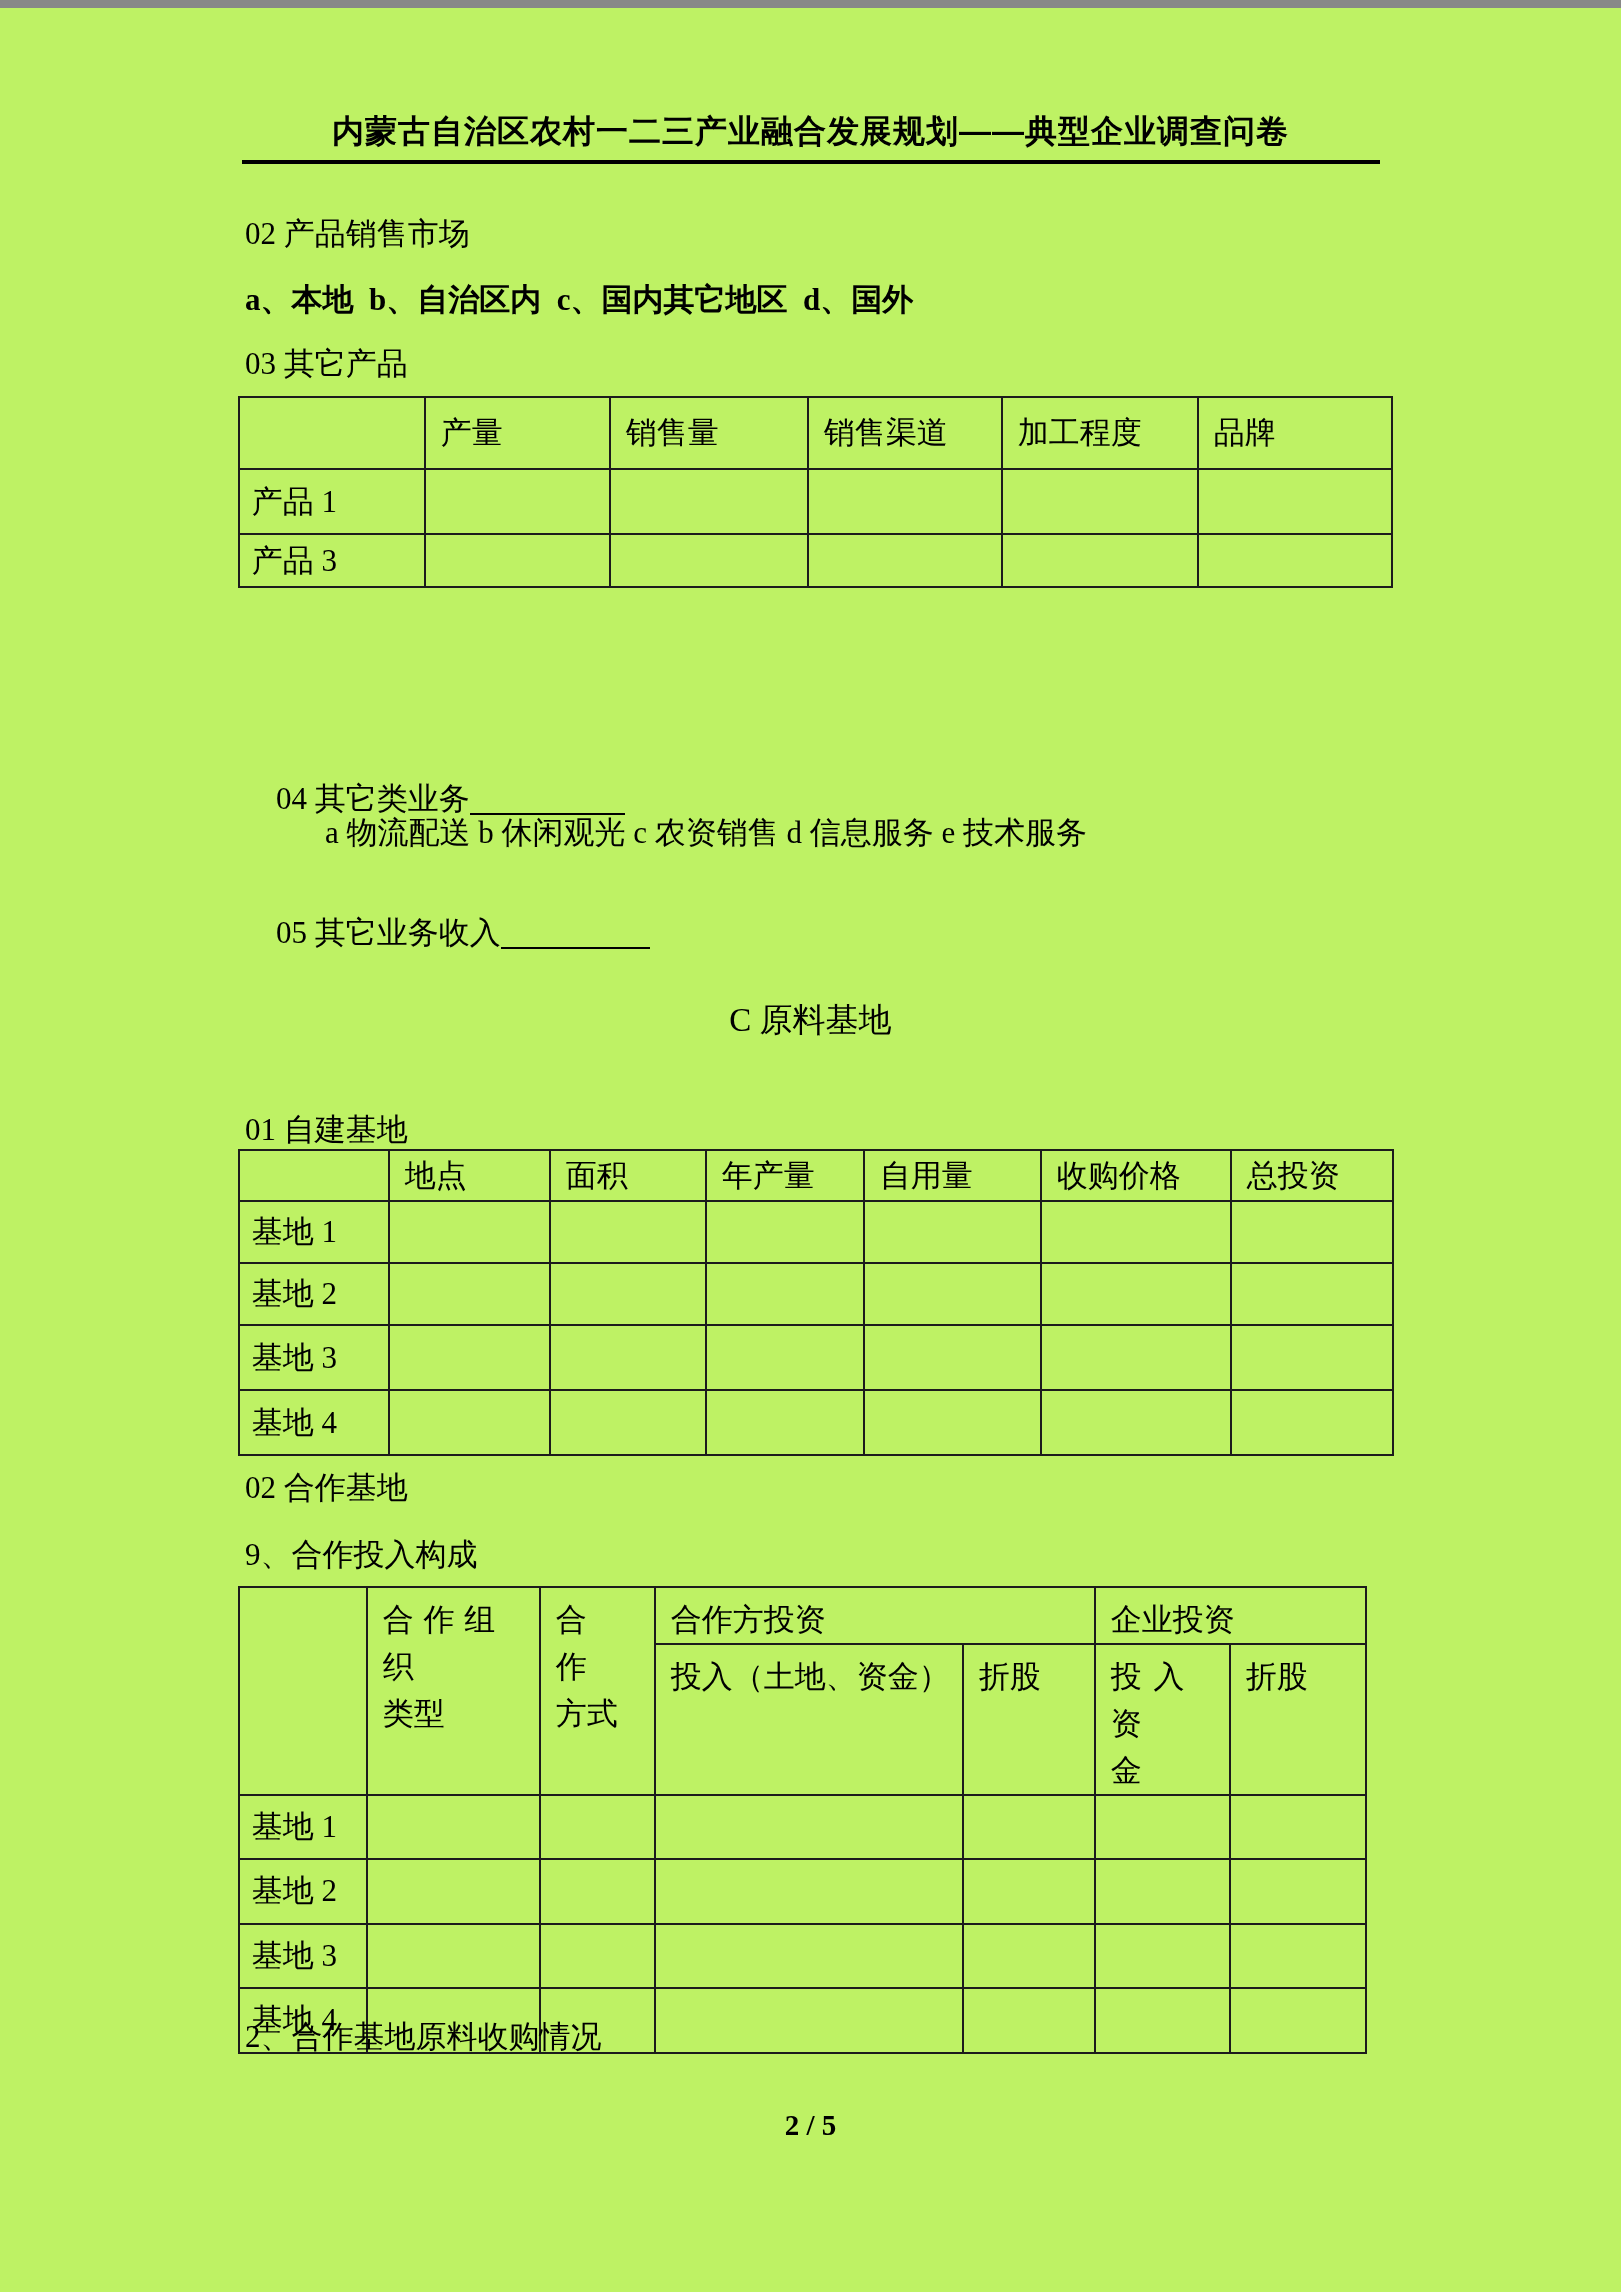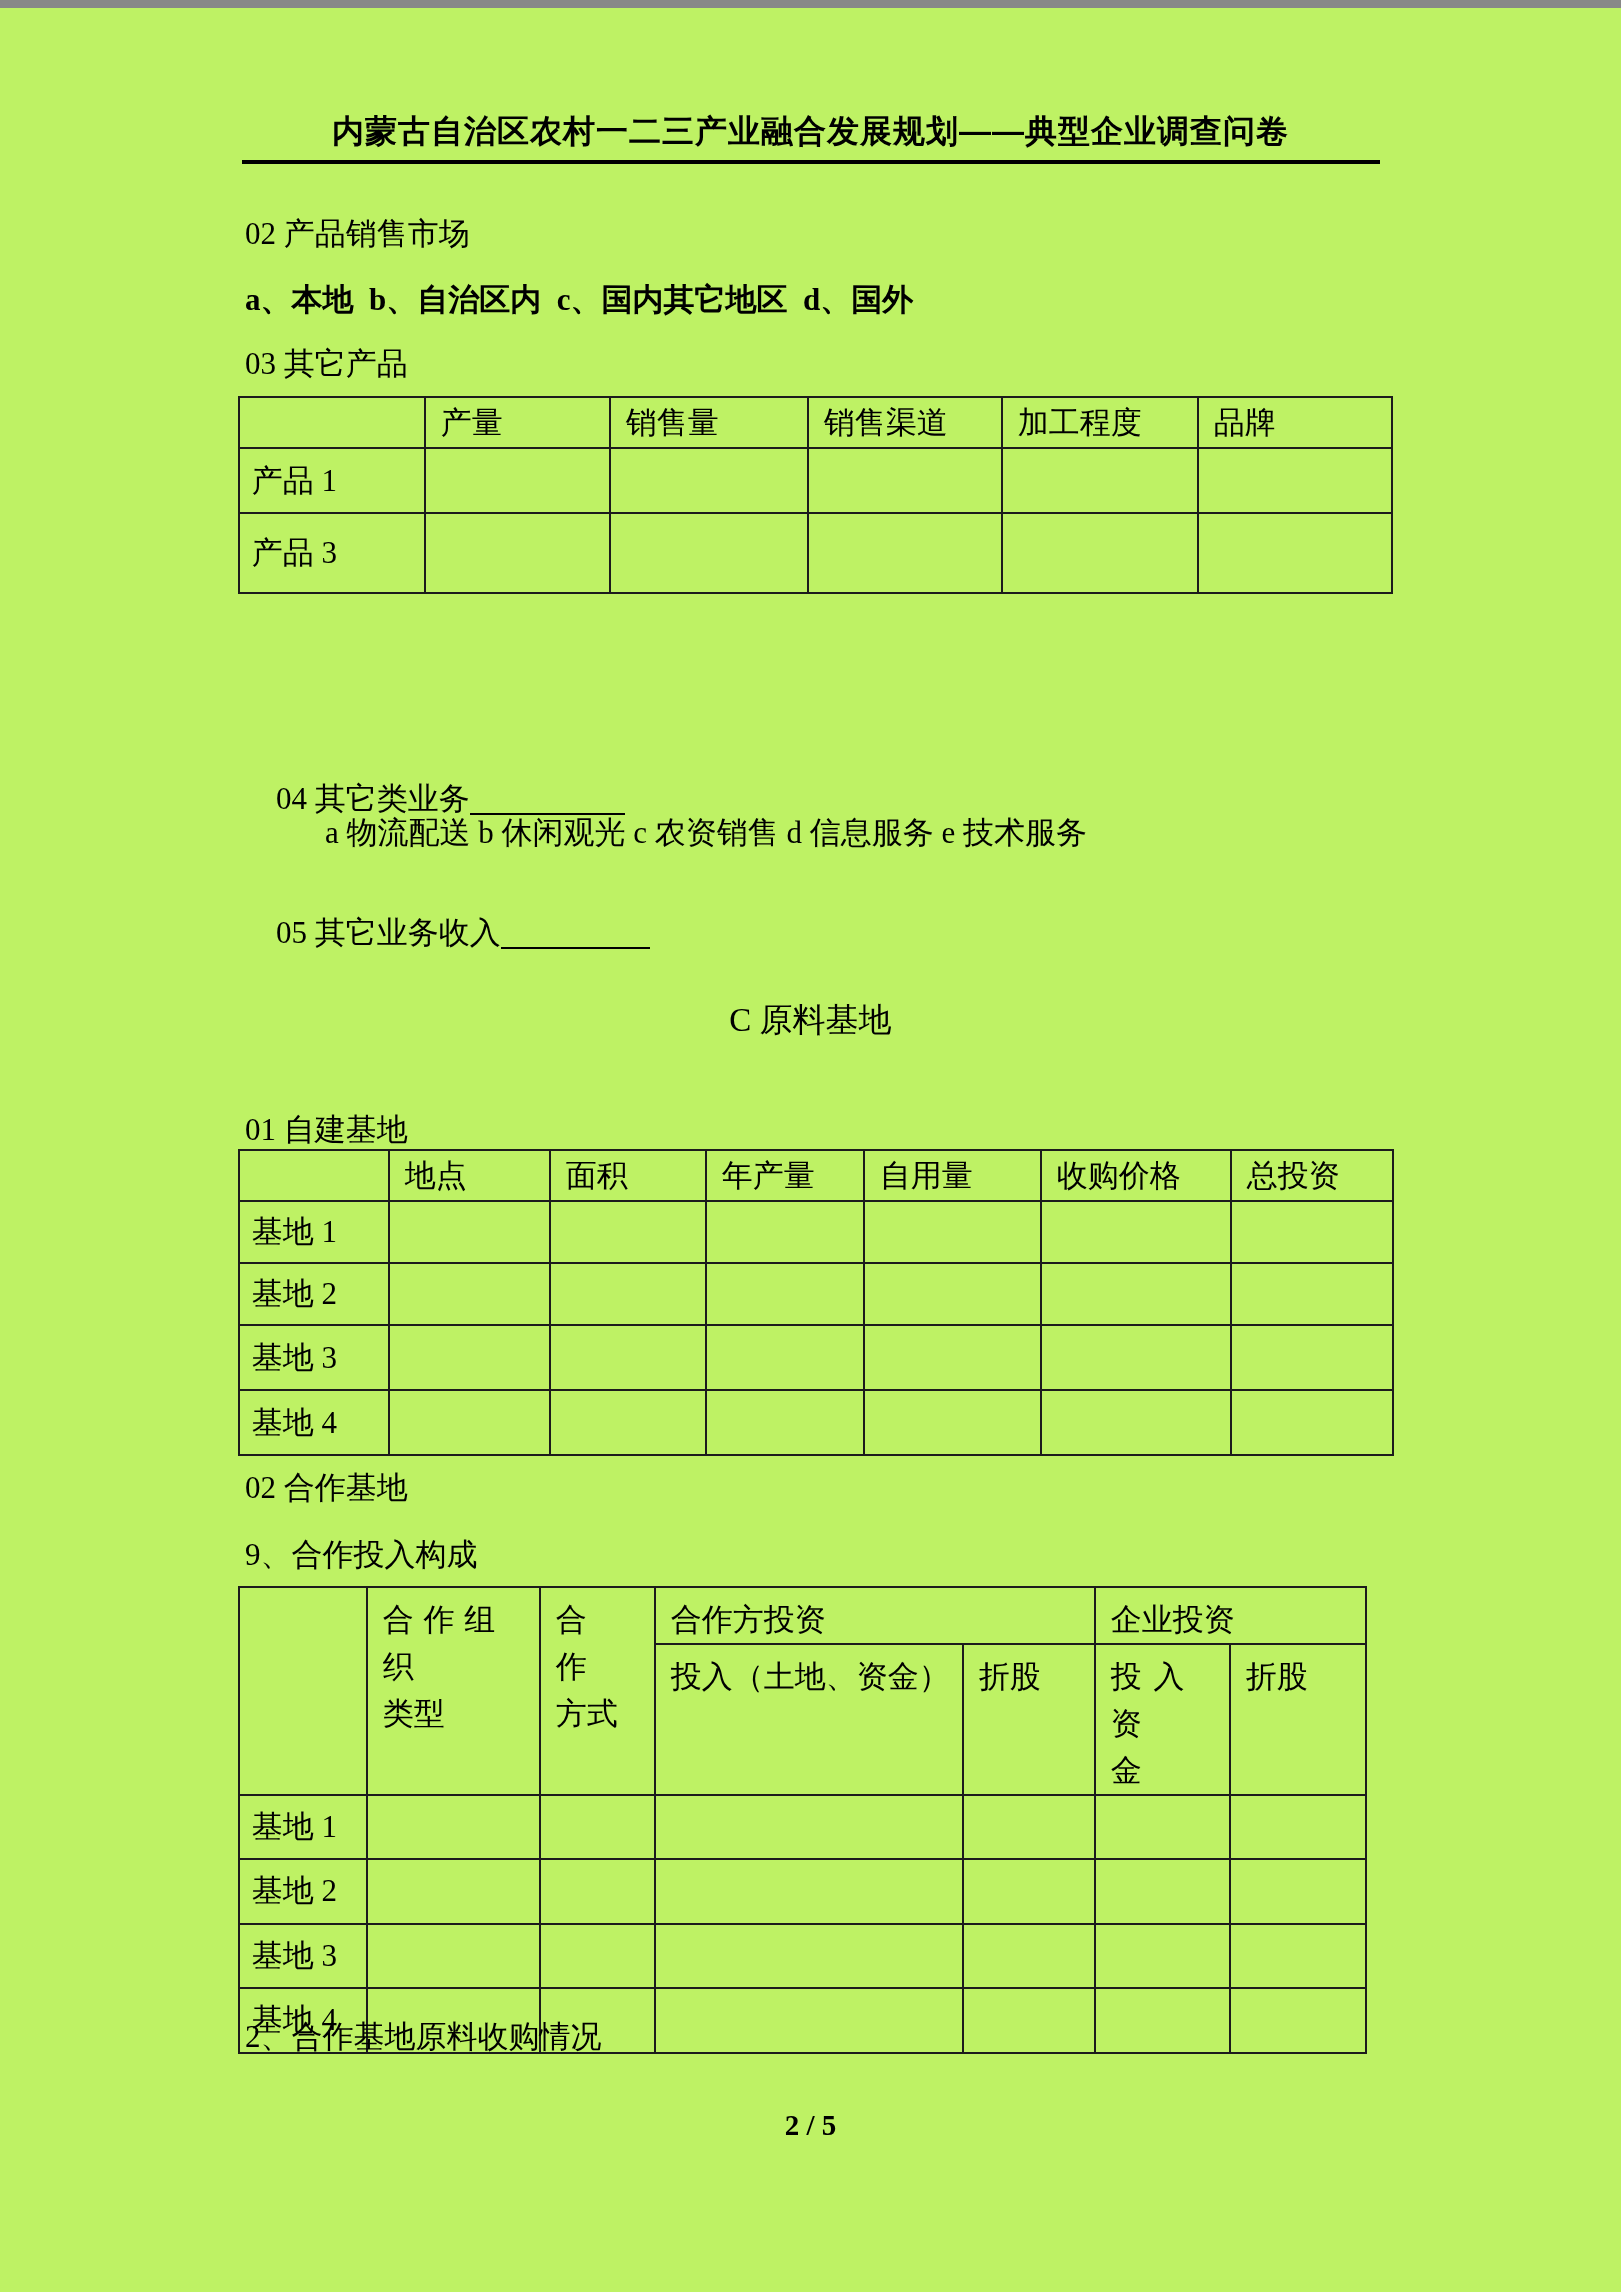--- a/index.html
+++ b/index.html
@@ -55,37 +55,37 @@
   <table class="doc t1" style="left:238px; top:388px; width:1154px;">
     <colgroup>
       <col style="width:186px">
         <col style="width:185px">
         <col style="width:198px">
       <col style="width:194px">
         <col style="width:196px">
         <col style="width:194px">
     </colgroup>
     <tbody>
-        <tr style="height:51px">
+        <tr style="height:72px">
       <td class="hdr"></td>
       <td class="hdr">产量</td>
       <td class="hdr">销售量</td>
       <td class="hdr">销售渠道</td>
       <td class="hdr">加工程度</td>
       <td class="hdr">品牌</td>
     </tr>
     <tr style="height:65px">
       <td>产品 1</td>
       <td></td>
           <td></td>
       <td></td>
           <td></td>
       <td></td>
     </tr>
-    <tr style="height:80px">
+    <tr style="height:53px">
       <td>产品 3</td>
       <td></td>
           <td></td>
       <td></td>
           <td></td>
       <td></td>
     </tr>
   </tbody>
     </table>
 

